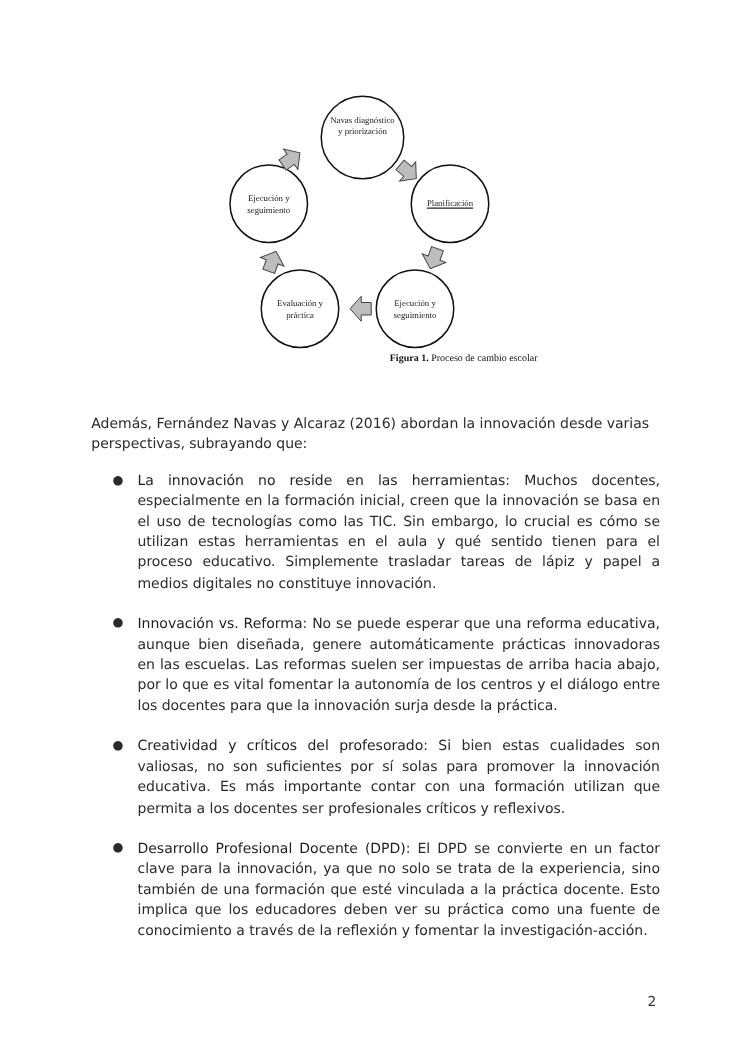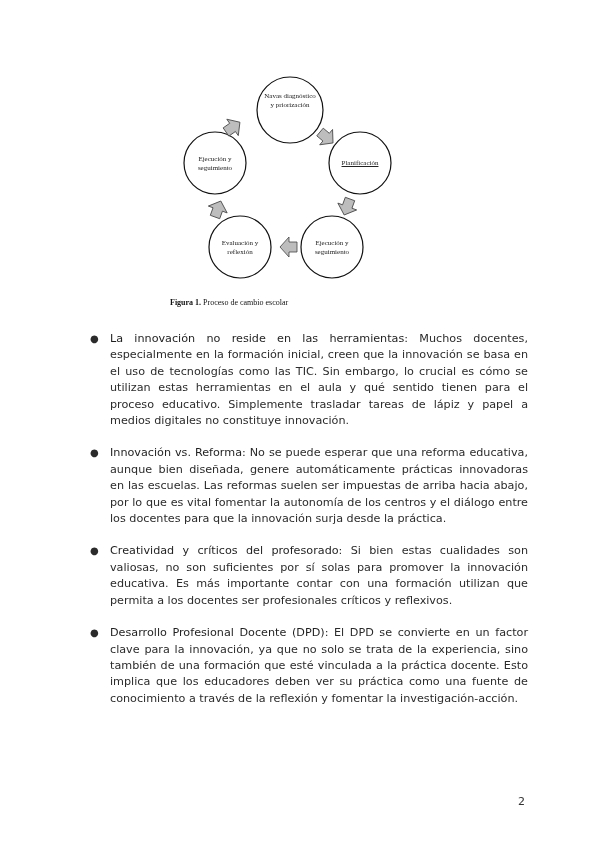--- a/index.html
+++ b/index.html
@@ -2,22 +2,22 @@
 <html><head>
 <meta charset="utf-8">
 <style>
   html, body { margin:0; padding:0; background:#fff; }
   body { width:600px; height:848px; position:relative; overflow:hidden;
          font-family:"DejaVu Sans", sans-serif; color:#2b2b2b; }
   .figure { position:absolute; left:170px; top:72px; width:260px; height:230px; }
   .figure svg { position:absolute; left:0; top:0; }
   .node-label { position:absolute; width:56px; text-align:center;
                 font-family:"Liberation Serif", serif; font-size:7px; line-height:8.5px; color:#222; }
-  .caption { position:absolute; left:0; width:260px; top:210px; text-align:left;
-             font-family:"Liberation Serif", serif; font-size:8px; color:#111;margin-top:16px; }
+  .caption { position:absolute; left:0; width:260px; top:210px; text-align:right;
+             font-family:"Liberation Serif", serif; font-size:8px; color:#111; }
   .caption b { font-weight:bold; }
   .text { position:absolute; left:73px; width:455px; top:331px;
           font-size:11.2px; line-height:16.4px; text-align:justify; }
   .intro { margin:0 0 13px 0; text-align:left; }
   ul { margin:0; padding:0; list-style:none; }
   li { position:relative; padding-left:37px; margin-bottom:16px; text-align:justify; }
   li .bullet { position:absolute; left:17px; top:0; font-size:10px; }
   li b { font-weight:normal; color:#1f1f1f; }
   .page-num { position:absolute; left:518px; top:795px; font-size:11px; color:#333; }
 </style>
@@ -37,26 +37,27 @@
       <polygon points="0,-5 8,-5 8,-10 17,0 8,10 8,5 0,5" transform="translate(150,60) rotate(40)"></polygon>
       <polygon points="0,-5 8,-5 8,-10 17,0 8,10 8,5 0,5" transform="translate(180,127) rotate(110)"></polygon>
       <polygon points="0,-5 8,-5 8,-10 17,0 8,10 8,5 0,5" transform="translate(127,175) rotate(180)"></polygon>
       <polygon points="0,-5 8,-5 8,-10 17,0 8,10 8,5 0,5" transform="translate(45,145) rotate(-70)"></polygon>
       <polygon points="0,-5 8,-5 8,-10 17,0 8,10 8,5 0,5" transform="translate(56,60) rotate(-35)"></polygon>
     </g>
   </svg>
   <div class="node-label" style="left:92px;top:20px;">Navas diagnóstico y priorización</div>
   <div class="node-label" style="left:162px;top:87px;text-decoration:underline;">Planificación</div>
   <div class="node-label" style="left:134px;top:167px;">Ejecución y seguimiento</div>
-  <div class="node-label" style="left:42px;top:167px;">Evaluación y reflexión</div>
+  <div class="node-label" style="left:42px;top:167px;">Evaluación y práctica</div>
   <div class="node-label" style="left:17px;top:83px;">Ejecución y seguimiento</div>
   <div class="caption"><b>Figura 1.</b><span> Proceso de cambio escolar</span></div>
 </div>
 
 <div class="text">
+  <p class="intro">Además, Fernández Navas y Alcaraz (2016) abordan la innovación desde varias perspectivas, subrayando que:</p>
   <ul>
     <li><span class="bullet">●</span><b>La innovación no reside en las herramientas</b><span>: Muchos docentes, especialmente en la formación inicial, creen que la innovación se basa en el uso de tecnologías como las TIC. Sin embargo, lo crucial es cómo se utilizan estas herramientas en el aula y qué sentido tienen para el proceso educativo. Simplemente trasladar tareas de lápiz y papel a medios digitales no constituye innovación.</span></li>
     <li><span class="bullet">●</span><b>Innovación vs. Reforma</b><span>: No se puede esperar que una reforma educativa, aunque bien diseñada, genere automáticamente prácticas innovadoras en las escuelas. Las reformas suelen ser impuestas de arriba hacia abajo, por lo que es vital fomentar la autonomía de los centros y el diálogo entre los docentes para que la innovación surja desde la práctica.</span></li>
     <li><span class="bullet">●</span><b>Creatividad y críticos del profesorado</b><span>: Si bien estas cualidades son valiosas, no son suficientes por sí solas para promover la innovación educativa. Es más importante contar con una formación utilizan que permita a los docentes ser profesionales críticos y reflexivos.</span></li>
     <li><span class="bullet">●</span><b>Desarrollo Profesional Docente (DPD)</b><span>: El DPD se convierte en un factor clave para la innovación, ya que no solo se trata de la experiencia, sino también de una formación que esté vinculada a la práctica docente. Esto implica que los educadores deben ver su práctica como una fuente de conocimiento a través de la reflexión y fomentar la investigación-acción.</span></li>
   </ul>
 </div>
 
 <div class="page-num">2</div>
 

